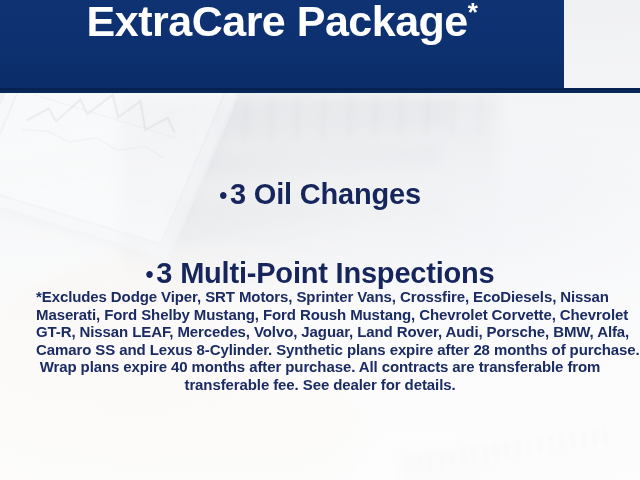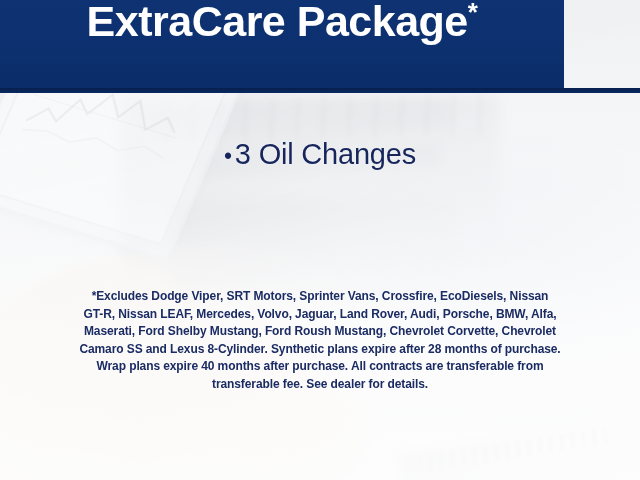--- a/index.html
+++ b/index.html
@@ -208,41 +208,42 @@
   .benefits {
     position: absolute;
     left: 0;
     top: 136px;
     width: 640px;
     text-align: center;
   }
   .benefit-line {
     color: #16255c;
     font-size: 29px;
-    font-weight: normal;
+    font-weight: bold;
     letter-spacing: -0.2px;
     line-height: 37px;
     white-space: nowrap;
     text-shadow: 0 0 2px rgba(255,255,255,0.55);
+    margin-top: 40px;
   }
   .benefit-line .dot {
     font-size: 23px;
     vertical-align: middle;
     padding-right: 3px;
   }
 
   
   .disclaimer {
     position: absolute;
     left: 36px;
     top: 288px;
     width: 568px;
     text-align: center;
     color: #1b2b63;
-    font-size: 12px;
+    font-size: 15px;
     font-weight: bold;
     line-height: 17.6px;
     letter-spacing: -0.1px;
     text-shadow: 0 0 2px rgba(255,255,255,0.6);
   }
   .disclaimer-line { white-space: nowrap; }
 </style>
 </head>
 <body>
 
@@ -277,24 +278,25 @@
   <div class="wash"></div>
   <div class="wash-2"></div>
 
   <div class="header-band">
     <h1 class="header-title"><span>ExtraCare Package</span><span class="star">*</span></h1>
   </div>
   <div class="header-rule"></div>
 
   <div class="benefits">
     <div class="benefit-line"><span class="dot">•</span><span>3 Oil Changes</span></div>
+    <div class="benefit-line"><span class="dot">•</span><span>3 Multi-Point Inspections</span></div>
   </div>
 
   <div class="disclaimer">
     <div class="disclaimer-line">*Excludes Dodge Viper, SRT Motors, Sprinter Vans, Crossfire, EcoDiesels, Nissan</div>
+    <div class="disclaimer-line">Maserati, Ford Shelby Mustang, Ford Roush Mustang, Chevrolet Corvette, Chevrolet</div>
     <div class="disclaimer-line">GT-R, Nissan LEAF, Mercedes, Volvo, Jaguar, Land Rover, Audi, Porsche, BMW, Alfa,</div>
-    <div class="disclaimer-line">Maserati, Ford Shelby Mustang, Ford Roush Mustang, Chevrolet Corvette, Chevrolet</div>
     <div class="disclaimer-line">Camaro SS and Lexus 8-Cylinder. Synthetic plans expire after 28 months of purchase.</div>
     <div class="disclaimer-line">Wrap plans expire 40 months after purchase. All contracts are transferable from</div>
     <div class="disclaimer-line">transferable fee. See dealer for details.</div>
   </div>
 
 </div>
 
 </body></html>

